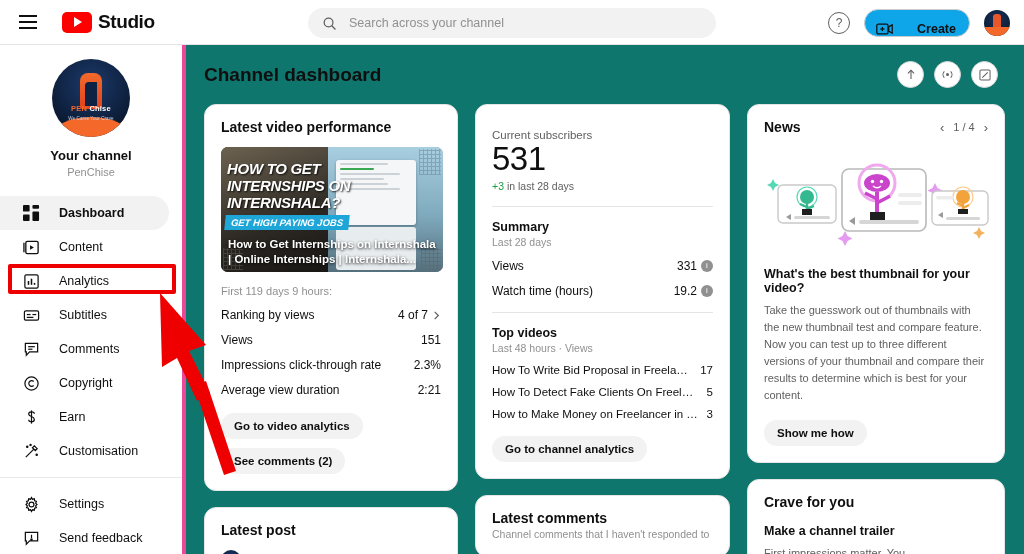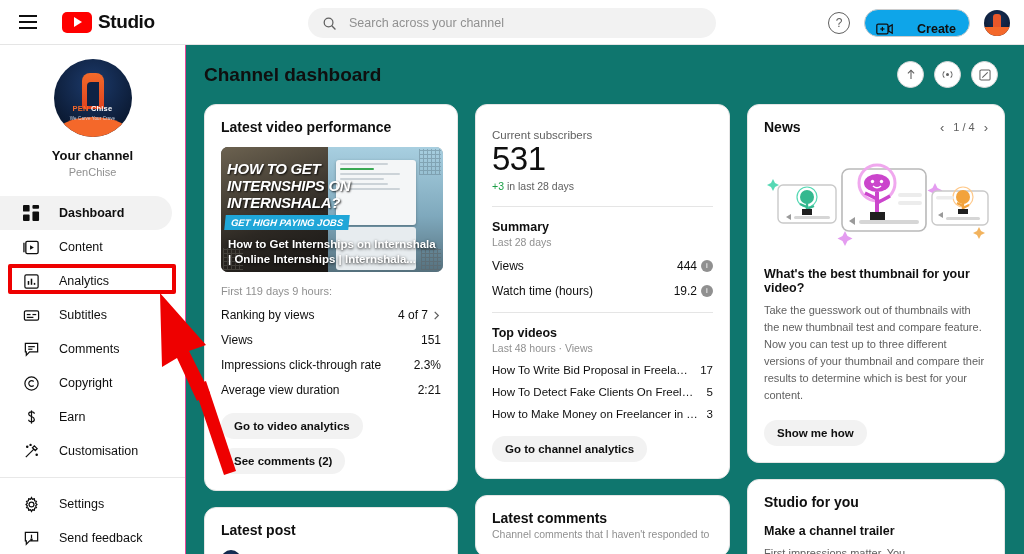--- a/index.html
+++ b/index.html
@@ -53,21 +53,21 @@
     background: radial-gradient(circle at 50% 35%, #18325c 0%, #0d1c36 70%);
     position: relative; overflow: hidden; }
   .avatar-top::after { content: ""; position: absolute; left: 0; right: 0; bottom: 0;
     height: 34%; background: #f4682a; }
   .avatar-top::before { content: ""; position: absolute; left: 9px; top: 4px;
     width: 8px; height: 13px; background: #e8572a; border-radius: 3px 3px 0 0; z-index: 2; }
 
   
   .sidebar {
     position: absolute; top: 45px; left: 0; width: 186px; height: 509px;
-    background: #fff; border-right: 1px solid #ec4899; overflow: hidden;
+    background: #fff; border-right: 4px solid #ec4899; overflow: hidden;
   }
   .channel-block { padding: 14px 0 8px; text-align: center; }
   .avatar-big { width: 78px; height: 78px; border-radius: 50%; margin: 0 auto;
     background: radial-gradient(circle at 50% 32%, #1c3a6b 0%, #0b1a33 72%);
     position: relative; overflow: hidden; }
   .avatar-big .pen {
     position: absolute; left: 50%; top: 14px; transform: translateX(-50%);
     width: 22px; height: 36px;
     background: linear-gradient(180deg, #f26a2a 0%, #e0431f 100%);
     border-radius: 8px 8px 2px 2px;
@@ -475,21 +475,21 @@
           </div>
 
           <div class="divider"></div>
 
           <div class="sec-title">Summary</div>
           <div class="sec-sub">Last 28 days</div>
 
           <div class="metric-row">
             <span>Views</span>
             <span class="metric-val">
-              <span>444</span>
+              <span>331</span>
               <span class="info-dot">i</span>
             </span>
           </div>
           <div class="metric-row">
             <span>Watch time (hours)</span>
             <span class="metric-val">
               <span>19.2</span>
               <span class="info-dot">i</span>
             </span>
           </div>
@@ -577,21 +577,21 @@
           </div>
 
           <div class="news-headline">What's the best thumbnail for your video?</div>
           <div class="news-body">Take the guesswork out of thumbnails with the new thumbnail test and compare feature. Now you can test up to three different versions of your thumbnail and compare their results to determine which is best for your content.</div>
           <div class="chip-row">
             <button class="chip">Show me how</button>
           </div>
         </div>
 
         <div class="card" style="position:relative; overflow:hidden;">
-          <div class="card-title">Studio for you</div>
+          <div class="card-title">Crave for you</div>
           <div class="idea-title">Make a channel trailer</div>
           <div class="idea-body">First impressions matter. You can win the hearts of unsubscribed viewers with a</div>
 
         </div>
       </div>
 
     </div>
   </div>
 </div>
 

